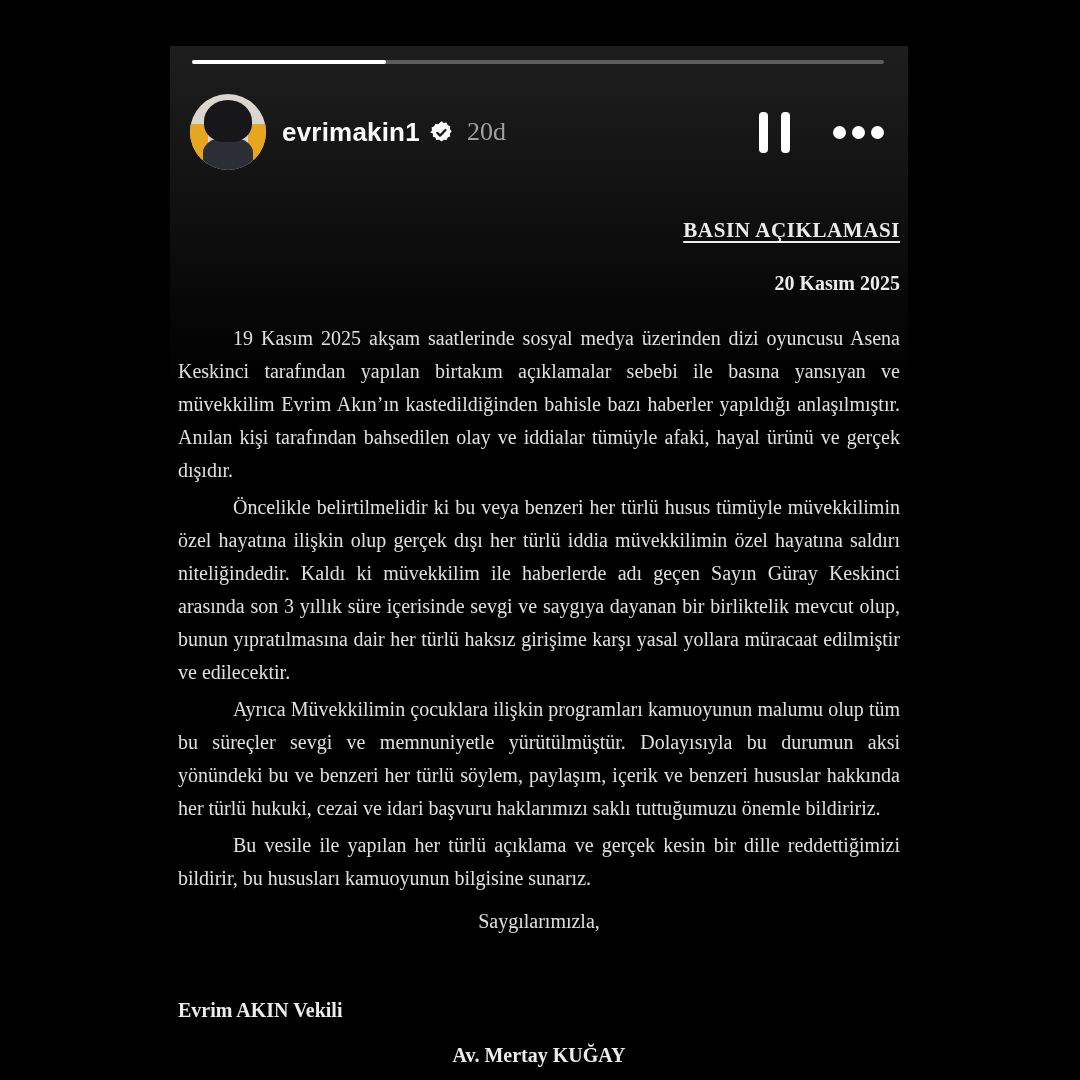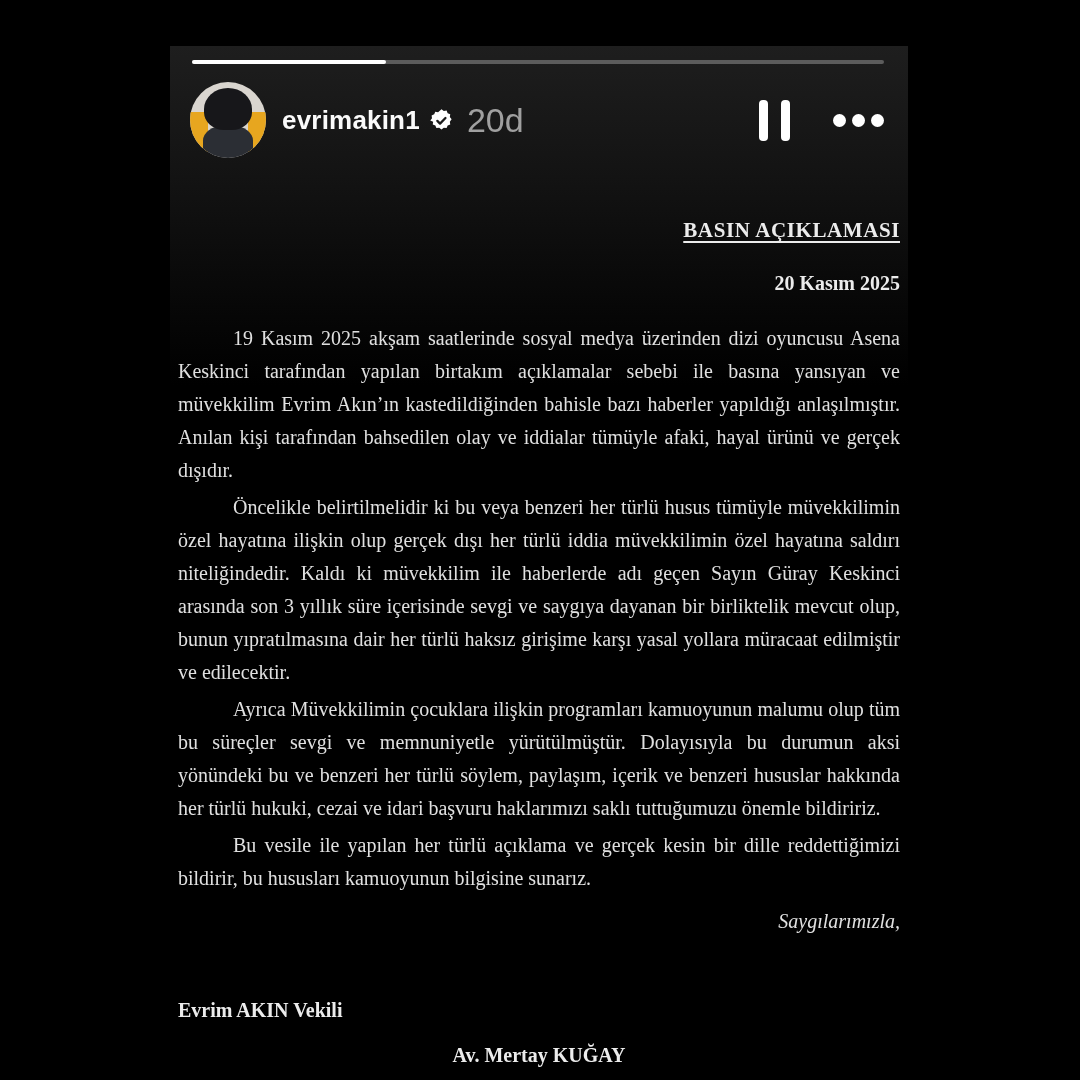--- a/index.html
+++ b/index.html
@@ -25,21 +25,21 @@
   }
   .progress-fill {
     height: 100%;
     background: #ffffff;
     border-radius: 2px;
   }
 
   
   .header {
     position: absolute;
-    left: 20px; right: 22px; top: 34px;
+    left: 20px; right: 22px; top: 46px;
     height: 80px;
     display: flex;
     align-items: center;
   }
   .avatar {
     width: 76px; height: 76px;
     border-radius: 50%;
     background: #d9d5cf;
     overflow: hidden;
     position: relative;
@@ -79,22 +79,23 @@
     cursor: pointer;
   }
   .verified {
     width: 25px; height: 25px;
     margin-left: 9px;
     flex: 0 0 auto;
   }
   .timestamp {
     margin-left: 13px;
     color: #a0a0a0;
-    font-size: 34px;
+    font-size: 26px;
     font-weight: 400;
+    font-family: Liberation Serif, serif;
   }
   .header-spacer { flex: 1; }
   .pause-btn {
     display: flex; gap: 13px;
     padding: 4px;
     cursor: pointer;
   }
   .pause-btn .bar {
     width: 9px; height: 41px;
     background: #fff;
@@ -140,22 +141,21 @@
     margin-top: 20px;
   }
   .doc-body p {
     text-align: justify;
     text-indent: 55px;
     margin-top: 4px;
   }
   .doc-body p:first-child { margin-top: 22px; }
   .doc-closing {
     margin-top: 10px;
-    text-align: right;
-    font-style: italic;
+    text-align: center;
   }
   .doc-sign-role {
     text-align: left;
     font-weight: 700;
     color: #ececec;
     margin-top: 56px;
   }
   .doc-sign-name {
     text-align: center;
     font-weight: 700;

